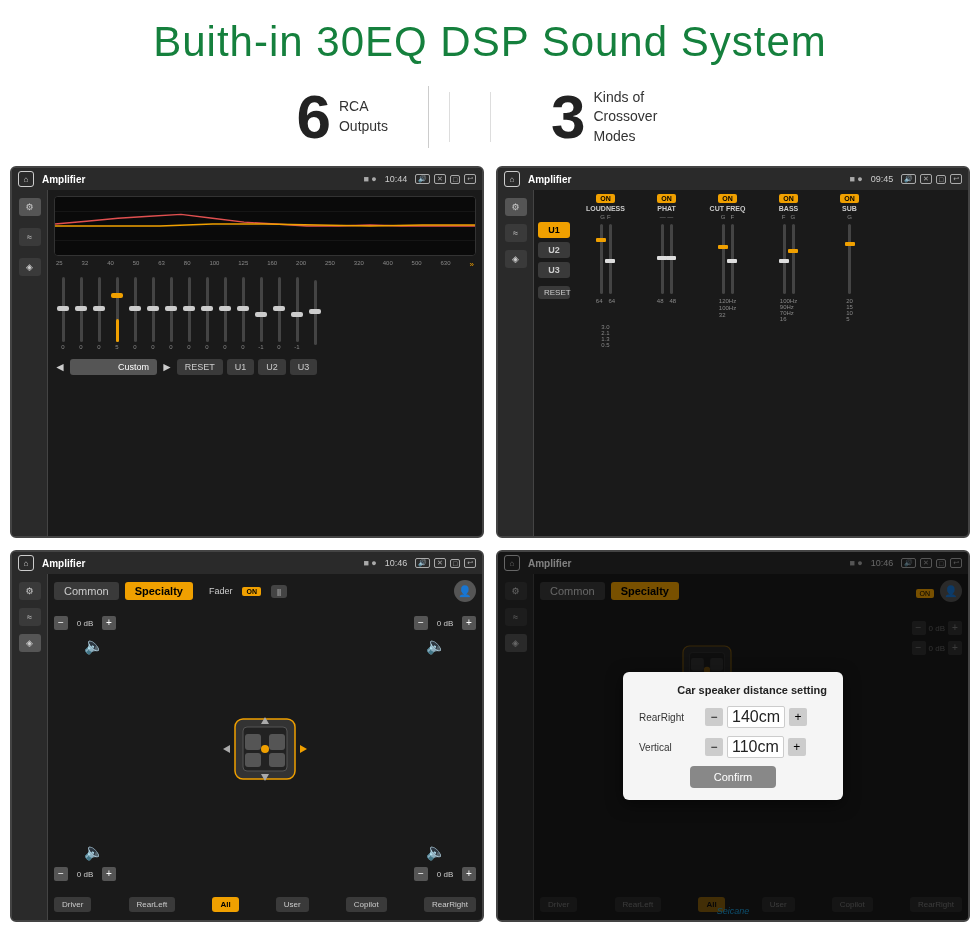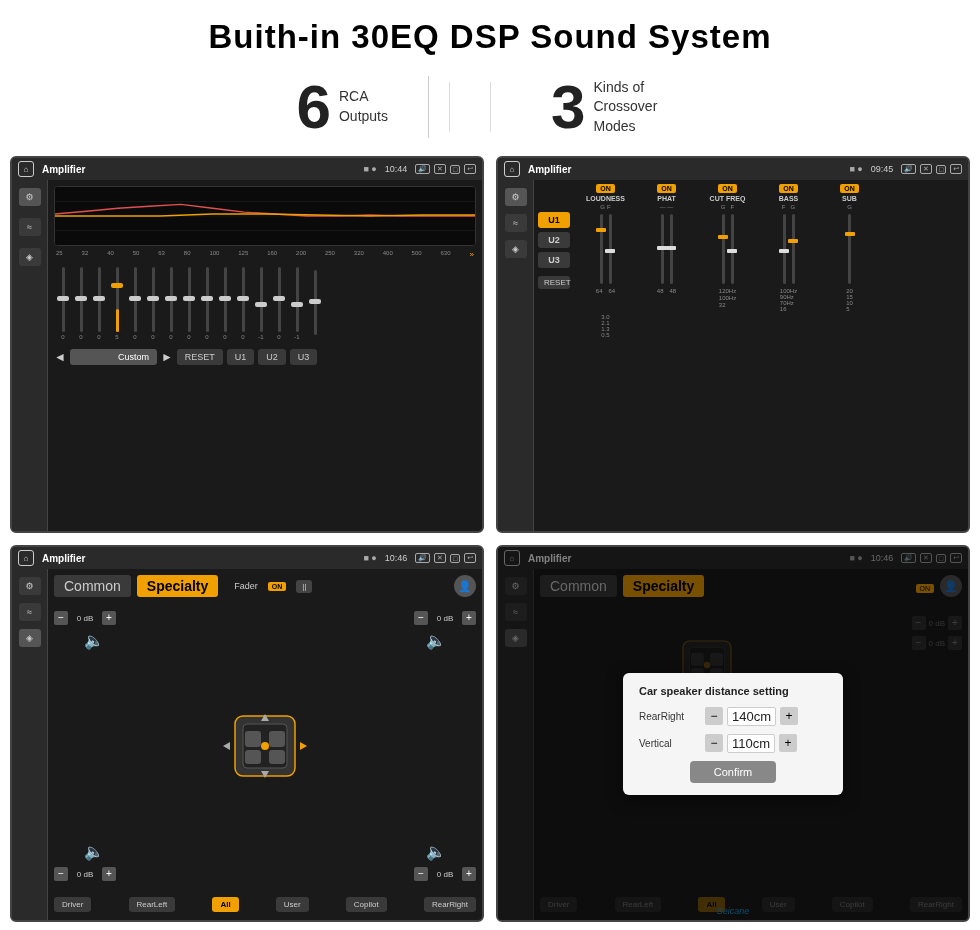--- a/index.html
+++ b/index.html
@@ -20,23 +20,23 @@
       align-items: center;
     }
 
     .title-section {
       width: 100%;
       text-align: center;
       padding: 18px 0 10px 0;
     }
 
     .main-title {
-      font-size: 33px;
-      font-weight: 700;
-      color: #000000;
+      font-size: 42px;
+      font-weight: 400;
+      color: #15803d;
       letter-spacing: 1px;
     }
 
     .features-row {
       display: flex;
       justify-content: center;
       align-items: center;
       width: 100%;
       padding: 10px 0 10px 0;
       gap: 0;
@@ -356,21 +356,21 @@
       flex-direction: column;
       padding: 6px;
       gap: 4px;
     }
 
     .fader-tab {
       background: #3a3a3a;
       border: none;
       border-radius: 3px;
       color: #ccc;
-      font-size: 14px;
+      font-size: 11px;
       padding: 3px 10px;
       cursor: pointer;
       text-align: right;
     }
 
     .fader-tab.active {
       background: #f0a000;
       color: #000;
       font-weight: bold;
     }
@@ -443,21 +443,21 @@
       padding: 12px 16px;
       min-width: 220px;
       box-shadow: 0 4px 16px rgba(0,0,0,0.5);
     }
 
     .dialog-title {
       font-size: 11px;
       font-weight: bold;
       color: #222;
       margin-bottom: 10px;
-      text-align: left;
+      text-align: right;
     }
 
     .dialog-row {
       display: flex;
       align-items: center;
       gap: 6px;
       margin-bottom: 8px;
     }
 
     .dialog-label {
@@ -479,21 +479,21 @@
       border: none;
       border-radius: 2px;
       font-size: 12px;
       cursor: pointer;
       display: flex;
       align-items: center;
       justify-content: center;
     }
 
     .dialog-value {
-      font-size: 13px;
+      font-size: 16px;
       color: #222;
       min-width: 40px;
       text-align: center;
       background: #fff;
       border: 1px solid #ccc;
       padding: 1px 4px;
       border-radius: 2px;
     }
 
     .dialog-confirm-btn {

